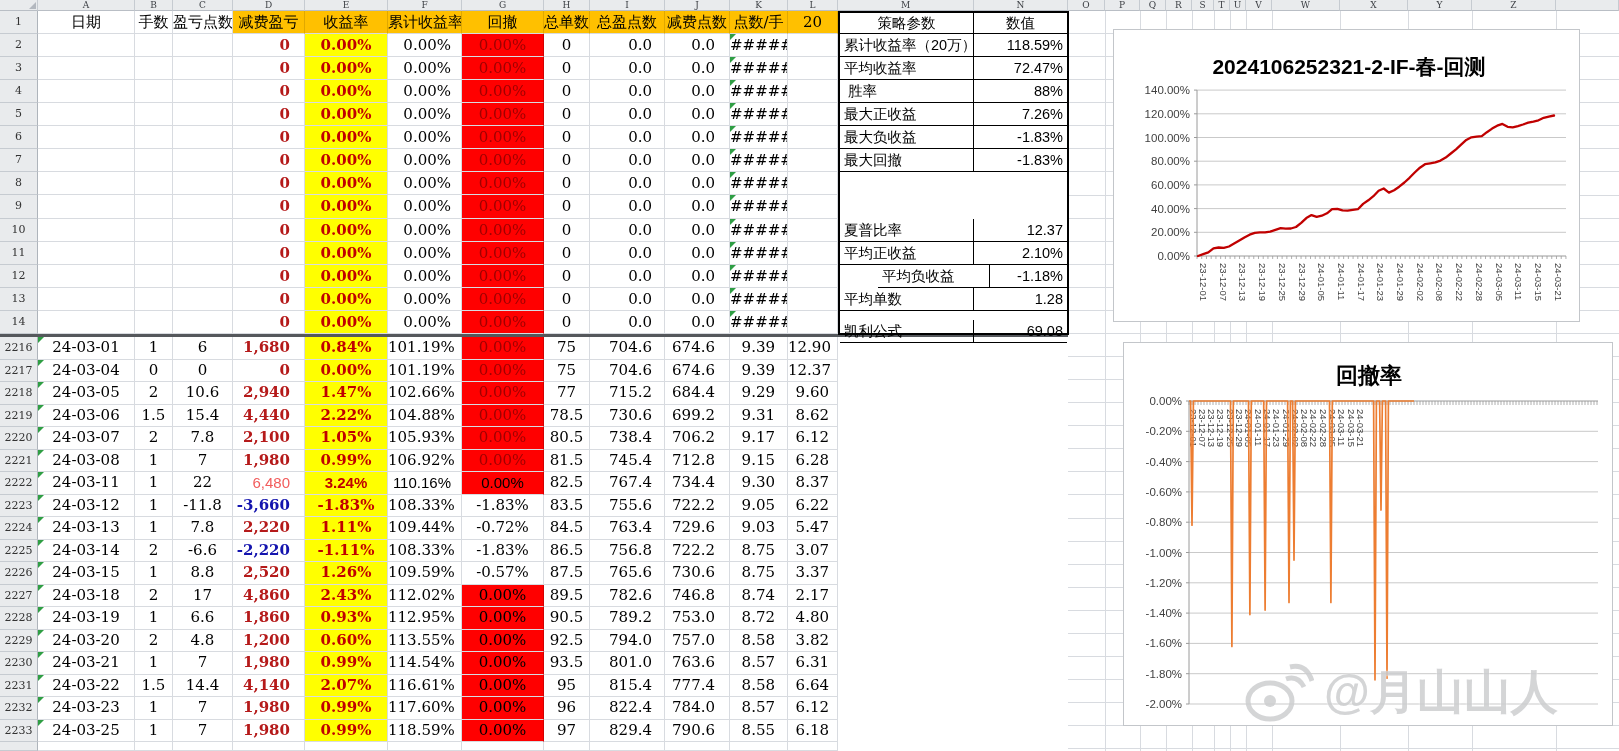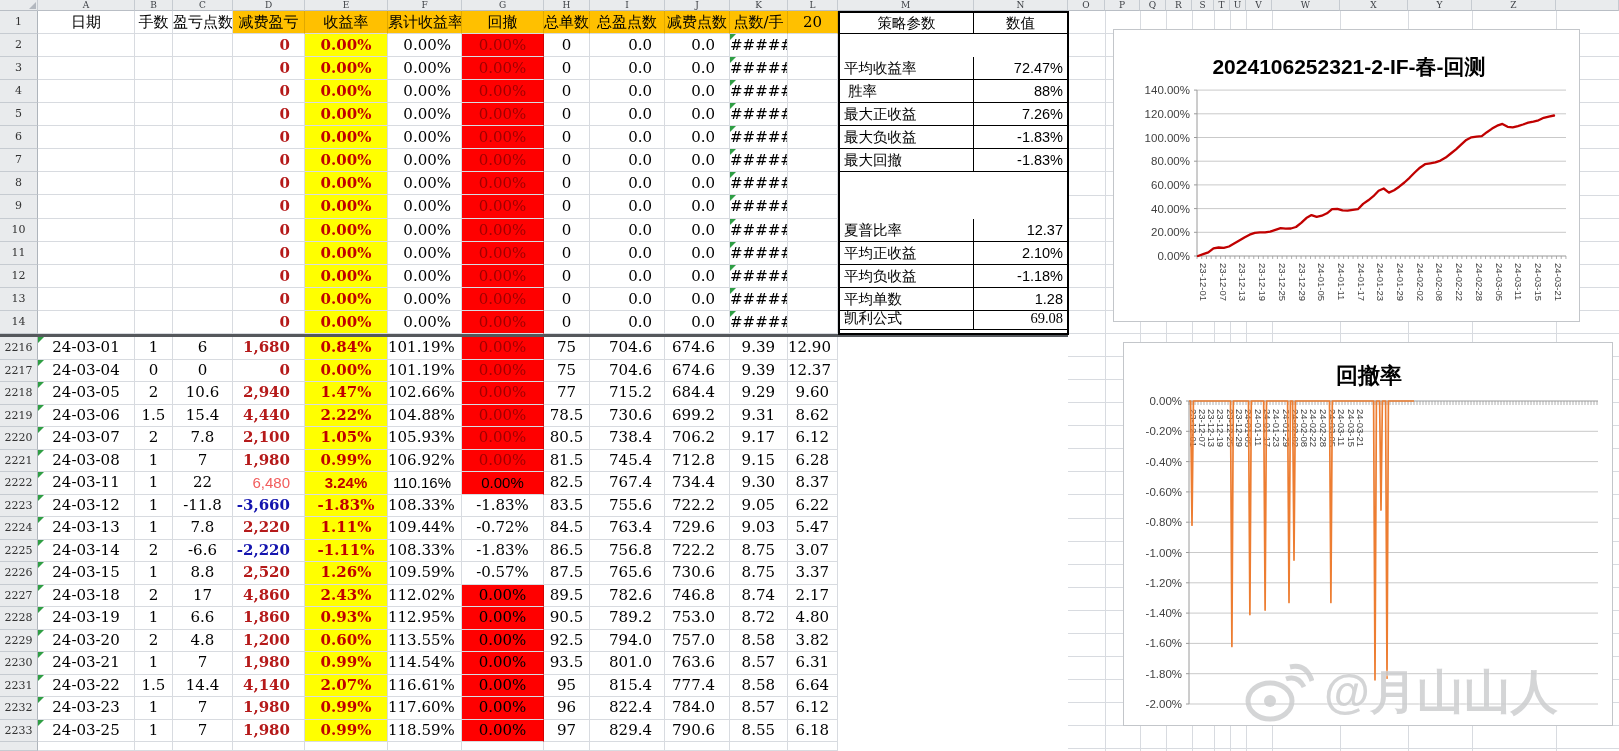--- a/index.html
+++ b/index.html
@@ -138,20 +138,24 @@
       <div class="vline" style="left: 272px;"></div>
       <div class="vline" style="left: 340px;"></div>
       <div class="vline" style="left: 404px;"></div>
       <div class="vline" style="left: 488px;"></div>
     </div>
   <div id="ptable">
       <div class="prow" style="top: 0px;">
         <div class="pl" style="height: 21px; line-height: 20px; text-align: center; padding-left: 0px;">策略参数</div>
         <div class="pv" style="height: 21px; line-height: 20px; text-align: center; padding-right: 0px;">数值</div>
       </div>
+      <div class="prow" style="top: 21px;">
+        <div class="pl" style="height: 23.07px; line-height: 22.07px;">累计收益率（20万）</div>
+        <div class="pv" style="height: 23.07px; line-height: 22.07px;">118.59%</div>
+      </div>
       <div class="prow" style="top: 44.07px;">
         <div class="pl" style="height: 23.07px; line-height: 22.07px;">平均收益率</div>
         <div class="pv" style="height: 23.07px; line-height: 22.07px;">72.47%</div>
       </div>
       <div class="prow" style="top: 67.14px;">
         <div class="pl" style="height: 23.07px; line-height: 22.07px; padding-left: 8px;">胜率</div>
         <div class="pv" style="height: 23.07px; line-height: 22.07px;">88%</div>
       </div>
       <div class="prow" style="top: 90.21px;">
         <div class="pl" style="height: 23.07px; line-height: 22.07px;">最大正收益</div>
@@ -167,28 +171,28 @@
       </div>
       <div class="prow" style="top: 205.56px;">
         <div class="pl" style="height: 23.07px; line-height: 22.07px;">夏普比率</div>
         <div class="pv" style="height: 23.07px; line-height: 22.07px;">12.37</div>
       </div>
       <div class="prow" style="top: 228.63px;">
         <div class="pl" style="height: 23.07px; line-height: 22.07px;">平均正收益</div>
         <div class="pv" style="height: 23.07px; line-height: 22.07px;">2.10%</div>
       </div>
       <div class="prow" style="top: 251.7px;">
-        <div class="pl" style="height: 23.07px; line-height: 22.07px;">平均负收益</div>
+        <div class="pl" style="height: 23.07px; line-height: 22.07px; margin-left: 38px;">平均负收益</div>
         <div class="pv" style="height: 23.07px; line-height: 22.07px;">-1.18%</div>
       </div>
       <div class="prow" style="top: 274.77px;">
         <div class="pl" style="height: 23.07px; line-height: 22.07px;">平均单数</div>
         <div class="pv" style="height: 23.07px; line-height: 22.07px;">1.28</div>
       </div>
-      <div class="prow" style="top: 294px; font-family: Liberation Serif, serif;">
+      <div class="prow" style="top: 307px;">
         <div class="pl" style="height: 23.07px; line-height: 22.07px;">凯利公式</div>
         <div class="pv" style="height: 23.07px; line-height: 22.07px;">69.08</div>
       </div>
     </div>
   <div class="chart" id="chart-top" style="left:1113px;top:29px;width:467px;height:293px;"><svg width="465" height="291">
         <line x1="83" y1="226.0" x2="452" y2="226.0" stroke="#9a9a9a" stroke-width="1"></line>
         <line x1="80" y1="226.0" x2="83" y2="226.0" stroke="#9a9a9a" stroke-width="1"></line>
         <text x="76" y="230" text-anchor="end" fill="#3f3f3f" style="font:11.5px &quot;Liberation Sans&quot;,sans-serif">0.00%</text>
         <line x1="83" y1="202.3" x2="452" y2="202.3" stroke="#c9c9c9" stroke-width="1"></line>
         <line x1="80" y1="202.3" x2="83" y2="202.3" stroke="#9a9a9a" stroke-width="1"></line>

